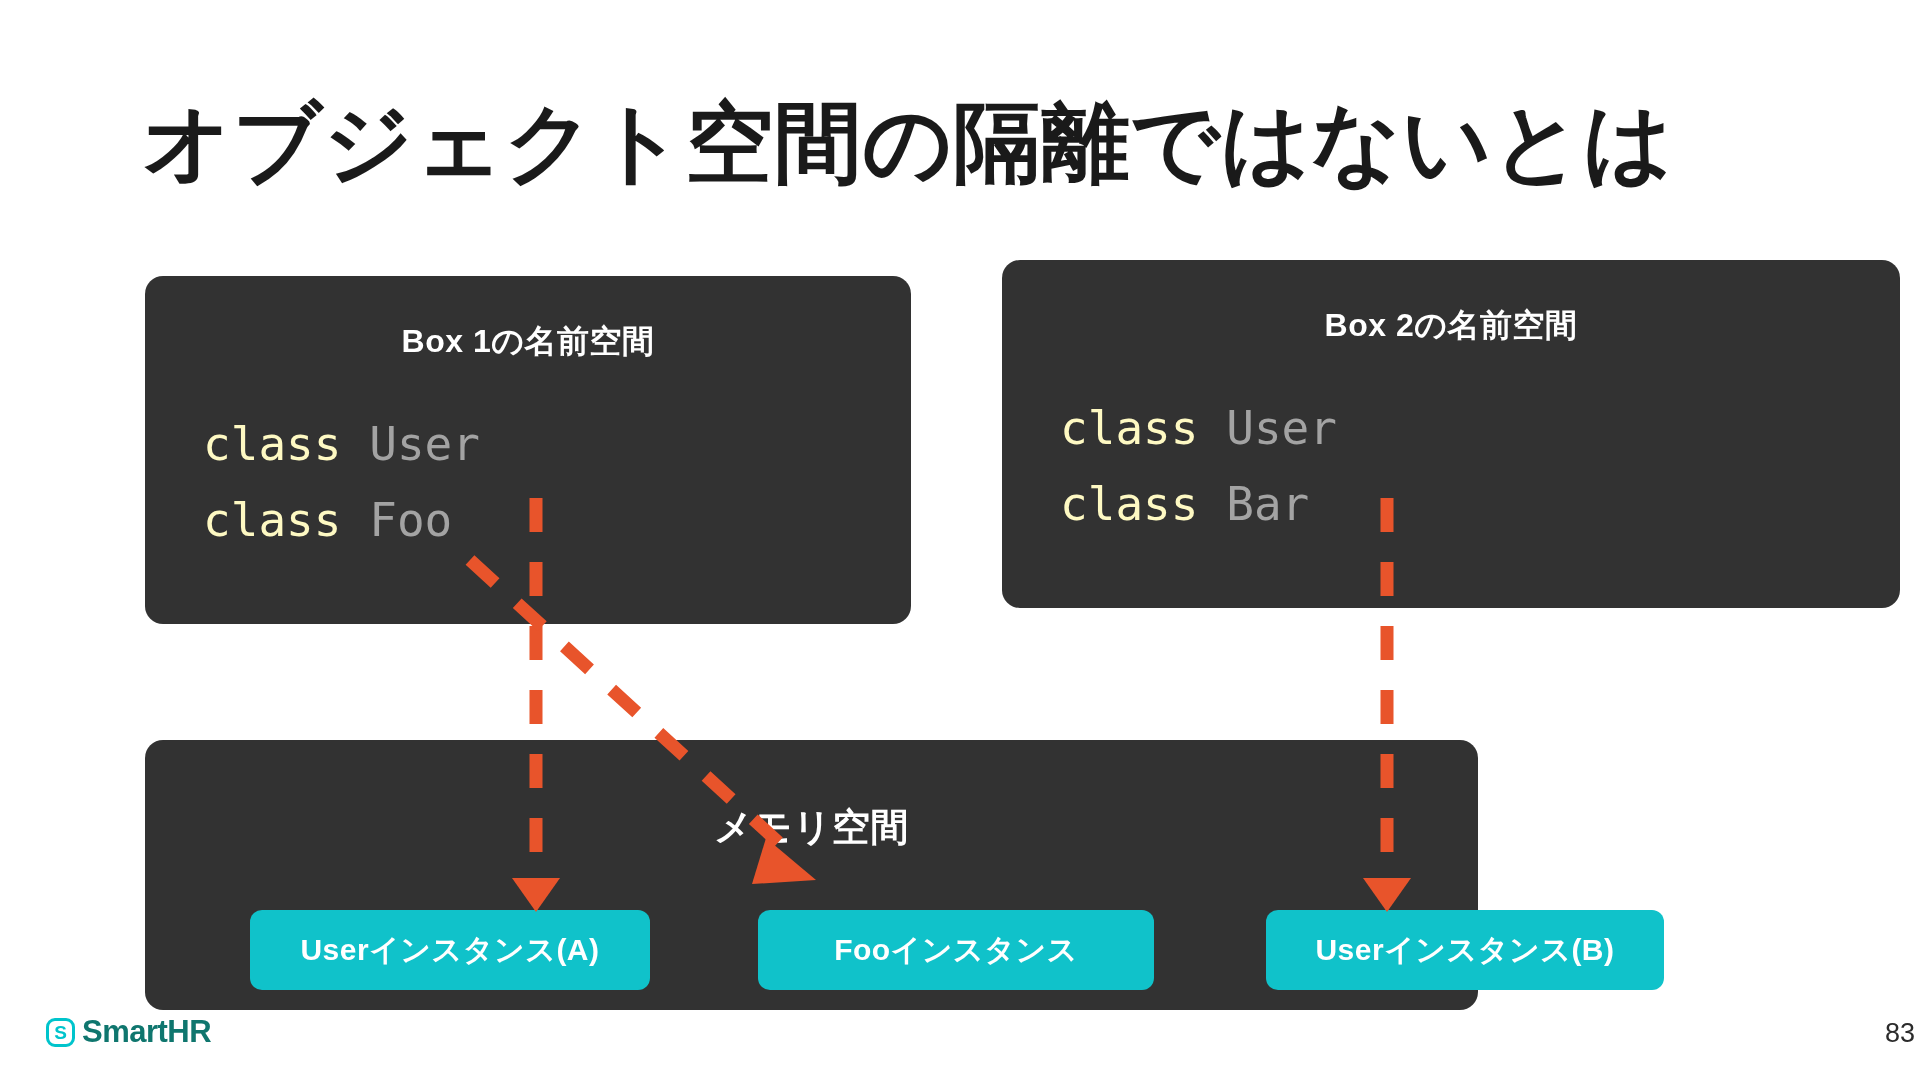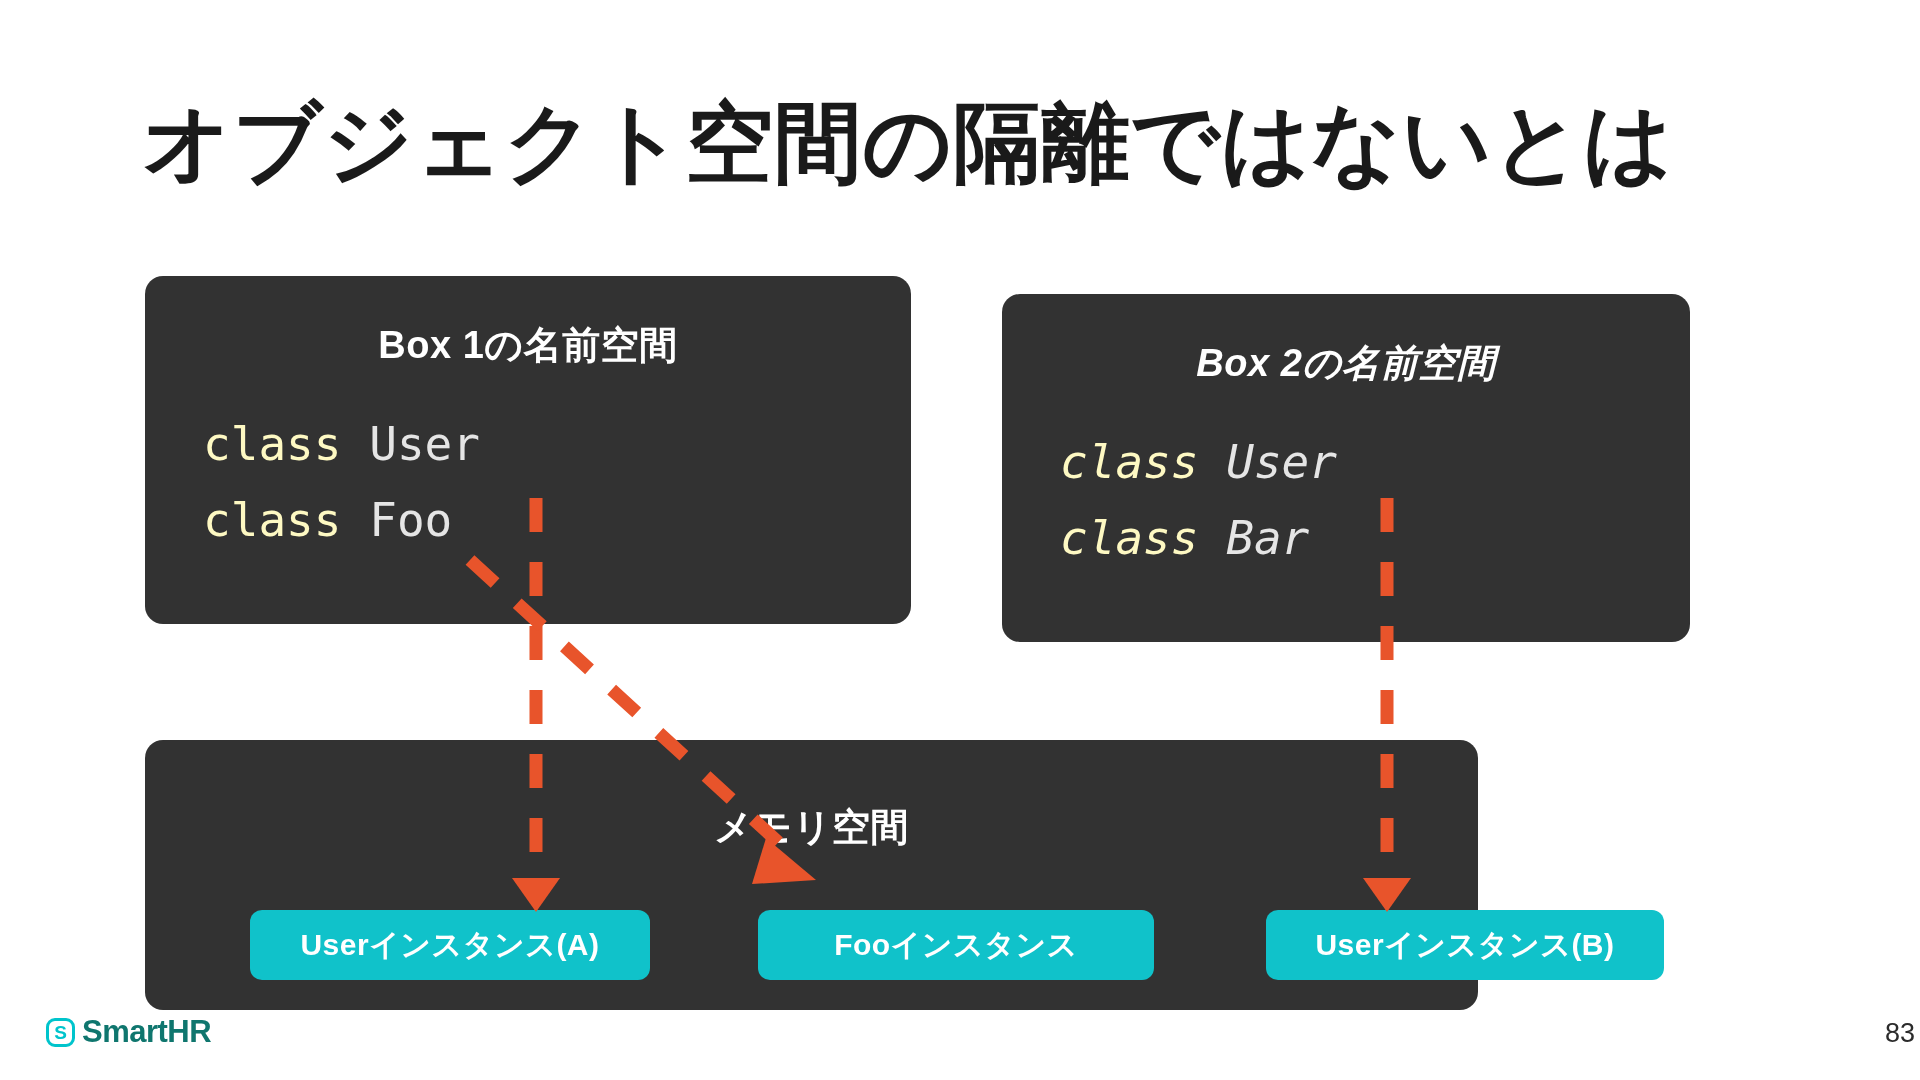--- a/index.html
+++ b/index.html
@@ -34,56 +34,56 @@
     white-space: nowrap;
   }
 
   
   .dark-box {
     position: absolute;
     background: #323232;
     border-radius: 18px;
   }
   #box1 { left: 145px;  top: 276px; width: 766px;  height: 348px; }
-  #box2 { left: 1002px; top: 294px; width: 688px;  height: 348px; font-style: italic; }
+  #box2 { left: 1002px; top: 260px; width: 898px;  height: 348px; }
   #memory-box { left: 145px; top: 740px; width: 1333px; height: 270px; }
 
   .box-heading {
     position: absolute;
     left: 0;
     right: 0;
     top: 44px;
     text-align: center;
-    font-size: 38px;
+    font-size: 32px;
     font-weight: 700;
     color: #ffffff;
     letter-spacing: 0.5px;
   }
   #memory-heading {
     top: 62px;
     font-size: 38px;
   }
 
   
   .code-block {
     position: absolute;
     left: 58px;
     top: 130px;
     font-family: "DejaVu Sans Mono", "Liberation Mono", monospace;
     font-size: 46px;
     line-height: 76px;
     white-space: pre;
   }
   .kw   { color: #fef9c3; }
-  .cls  { color: #e5e5e5; }
+  .cls  { color: #a3a3a3; }
 
   
   .chip {
     position: absolute;
-    height: 70px;
+    height: 80px;
     border-radius: 12px;
     background: #10c2ca;
     color: #ffffff;
     font-size: 30px;
     font-weight: 700;
     display: flex;
     align-items: center;
     justify-content: center;
     letter-spacing: 0.5px;
     white-space: nowrap;

